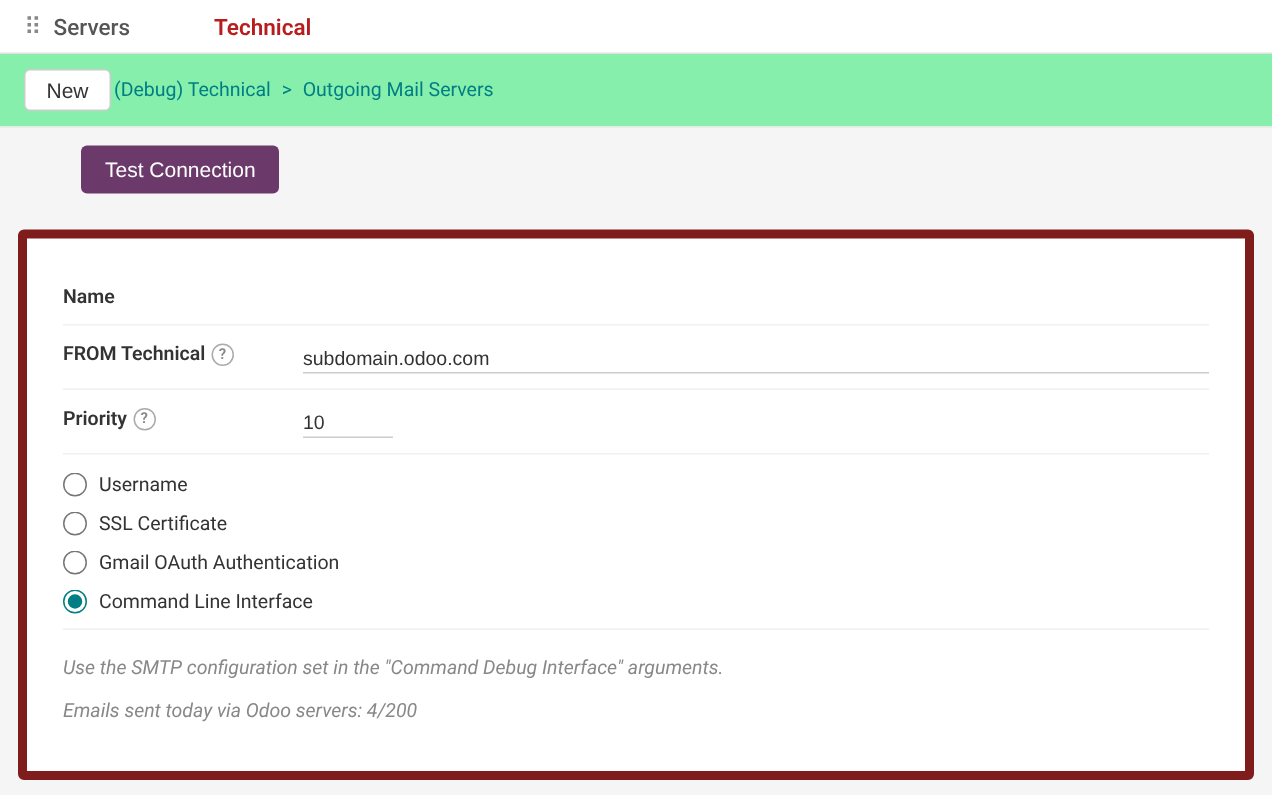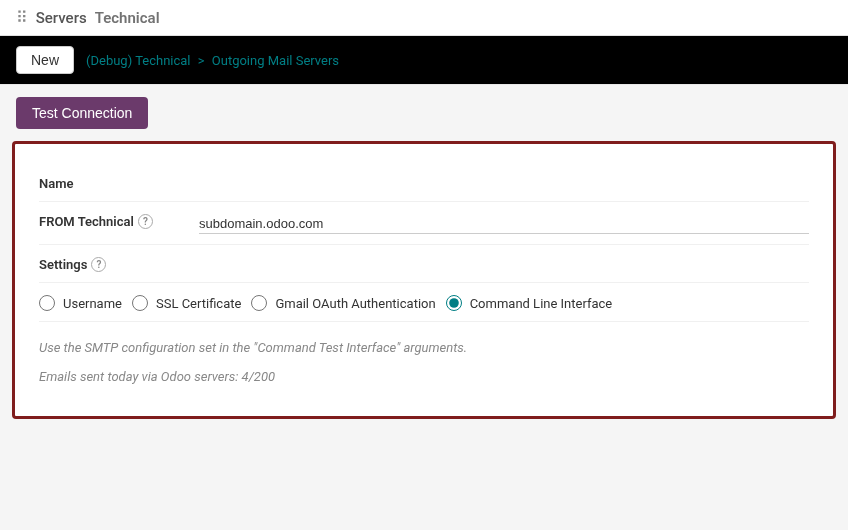--- a/index.html
+++ b/index.html
@@ -25,29 +25,30 @@
       cursor: pointer;
     }
     .top-bar-settings {
       font-size: 15px;
       font-weight: 500;
       color: #555;
     }
     .top-bar-technical {
       font-size: 15px;
       font-weight: 600;
-      color: #737373;
+      color: #b91c1c;
+      margin-left: 48px;
     }
     .breadcrumb-bar {
       display: flex;
       align-items: center;
       padding: 10px 16px;
-      background: #000000;
+      background: #86efac;
       border-bottom: 1px solid #e8e8e8;
-      gap: 12px;
+      gap: 2px;
     }
     .new-button {
       border: 1px solid #ccc;
       background: #fff;
       padding: 5px 14px;
       border-radius: 4px;
       font-size: 14px;
       color: #333;
       cursor: pointer;
     }
@@ -72,25 +73,26 @@
     }
     .test-connection-button {
       background: #6b3a6b;
       color: #fff;
       border: none;
       padding: 8px 16px;
       border-radius: 4px;
       font-size: 14px;
       font-weight: 500;
       cursor: pointer;
+      margin-left: 38px;
     }
     .form-card {
-      margin: 0 12px 12px 12px;
+      margin: 12px 12px 12px 12px;
       background: #fff;
-      border: 3px solid #7f1d1d;
+      border: 6px solid #7f1d1d;
       border-radius: 4px;
       padding: 20px 24px;
     }
     .form-row {
       display: flex;
       align-items: flex-start;
       padding: 10px 0;
       border-bottom: 1px solid #f0f0f0;
     }
     .form-row:last-of-type {
@@ -132,21 +134,21 @@
       border-bottom: 1px solid #ccc;
       outline: none;
       font-size: 13px;
       color: #333;
       padding: 2px 0;
       background: transparent;
       width: 100%;
     }
     .radio-group {
       display: flex;
-      flex-direction: row;
+      flex-direction: column;
       gap: 10px;
     }
     .radio-item {
       display: flex;
       align-items: center;
       gap: 8px;
       cursor: pointer;
     }
     .radio-item input[type="radio"] {
       accent-color: #017e84;
@@ -208,22 +210,25 @@
       <span>FROM Technical</span>
       <span class="help-icon">?</span>
     </div>
     <div class="form-value">
       <input type="text" value="subdomain.odoo.com" style="">
     </div>
   </div>
 
   <div class="form-row">
     <div class="form-label">
-      <span>Settings</span>
+      <span>Priority</span>
       <span class="help-icon">?</span>
+    </div>
+    <div class="form-value">
+      <input type="number" class="priority-input" value="10" style="">
     </div>
   </div>
 
   <div class="form-row">
     <div class="form-value">
       <div class="radio-group">
 
         <label class="radio-item">
           <input type="radio" name="auth" style="">
           <span class="radio-label">Username</span>
@@ -242,17 +247,17 @@
         <label class="radio-item">
           <input type="radio" name="auth" checked="" style="">
           <span class="radio-label">Command Line Interface</span>
         </label>
 
       </div>
     </div>
   </div>
 
   <div class="info-text">
-    <p>Use the SMTP configuration set in the "Command Test Interface" arguments.</p>
+    <p>Use the SMTP configuration set in the "Command Debug Interface" arguments.</p>
     <p>Emails sent today via Odoo servers: 4/200</p>
   </div>
 
 </div>
 
 </body></html>

